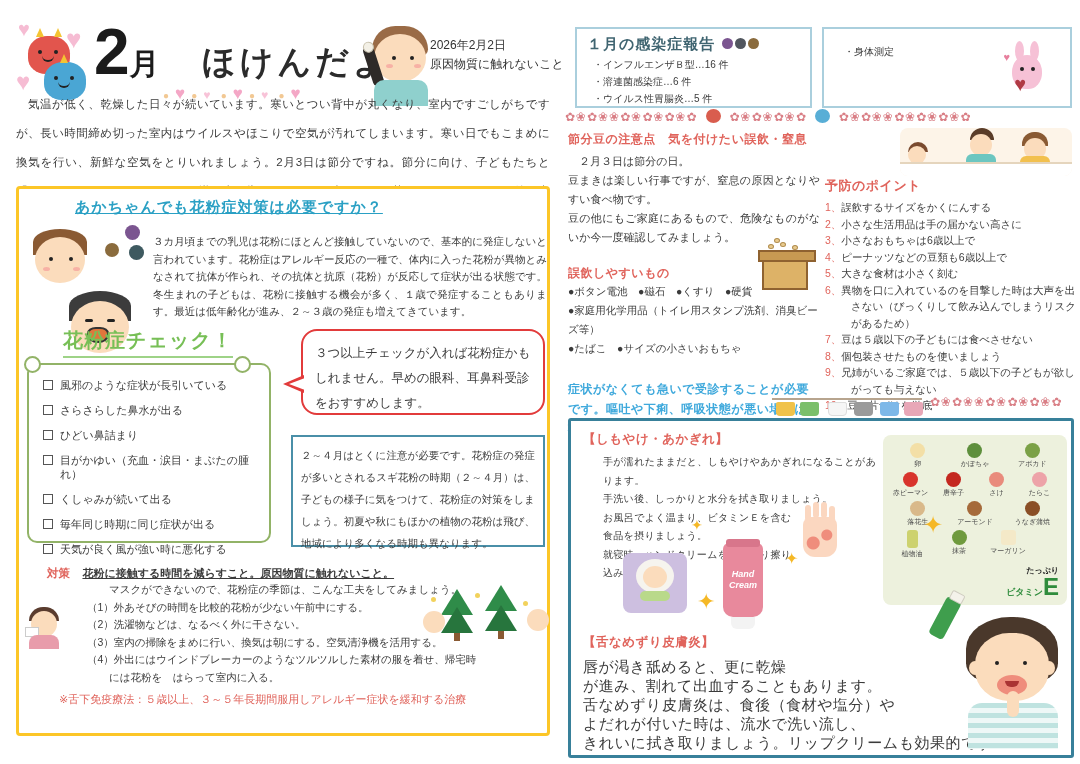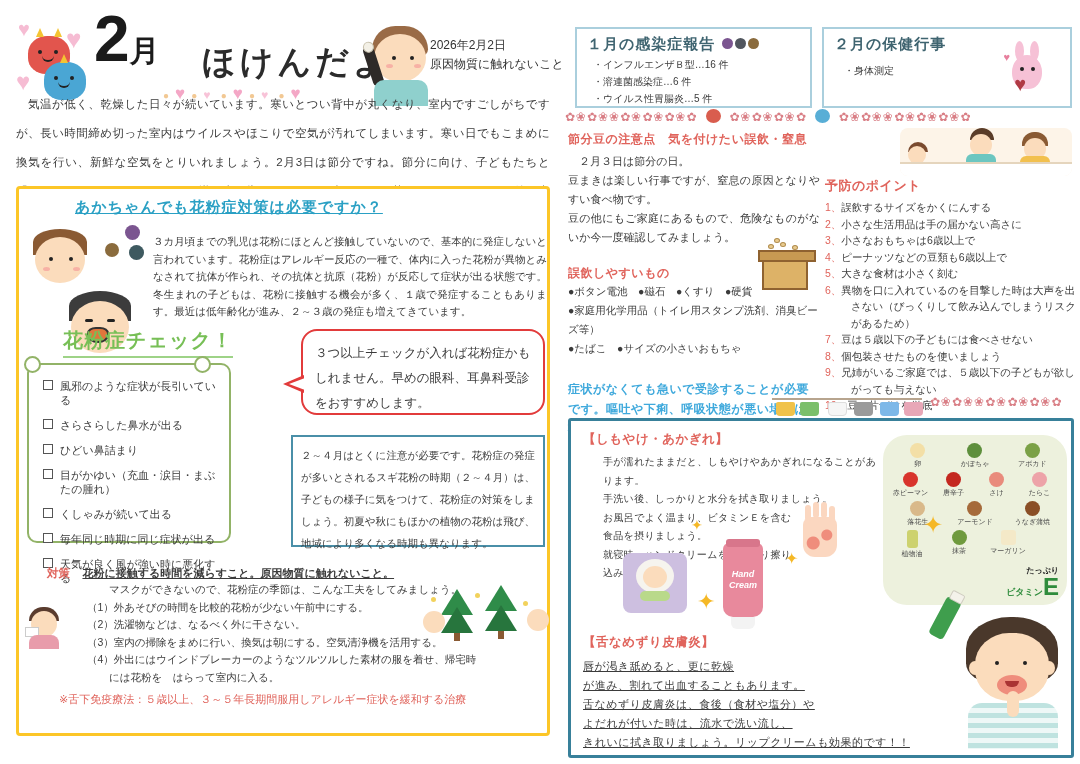--- a/index.html
+++ b/index.html
@@ -107,22 +107,22 @@
   .fam-hair { position:absolute; border-radius:12px 12px 0 0; }
   .fam-body { position:absolute; border-radius:6px 6px 0 0; }
   .fam-table { position:absolute; background:#fff; border-top:2px solid #e5d5bd; width:100%; height:14px; bottom:0; }
   .clothesline { position:absolute; border-top:2px solid #b7a48e; }
   .cloth { position:absolute; top:2px; width:19px; height:14px; border-radius:2px 2px 4px 4px; }
 
   
   .care-box { border:3px solid #38809a; border-radius:3px; background:#fff; }
   .care-title { color:#e0645c; font-weight:bold; font-size:12.5px; letter-spacing:0.5px; }
   .care-line { font-size:10px; line-height:18.5px; letter-spacing:0.3px;margin-left:20px; }
-  .lip-line { font-size:11px; line-height:19px; letter-spacing:0.5px;text-decoration:underline; }
-  .vitamin-card { background:#edf1dd; border-radius:24px; padding:8px 6px 4px; }
+  .lip-line { font-size:15px; line-height:19px; letter-spacing:0.5px; }
+  .vitamin-card { background:#edf1dd; border-radius:8px; padding:8px 6px 4px; }
   .food-row { display:flex; justify-content:space-around; margin-bottom:3px; }
   .food { display:flex; flex-direction:column; align-items:center; width:52px; }
   .food-icon { width:15px; height:15px; border-radius:50%; margin-bottom:1px; }
   .food-label { font-size:7px; color:#4a4a4a; white-space:nowrap; }
   .vita-badge { position:absolute; right:8px; bottom:6px; text-align:right; line-height:1; }
   .vita-top { font-size:8px; font-weight:bold; color:#222; }
   .vita-mid { font-size:9px; font-weight:bold; color:#2f8c3c; }
   .vita-e { font-size:24px; font-weight:bold; color:#2f8c3c; }
   .sparkle { position:absolute; color:#f5b826; }
   .handcream { position:absolute; width:40px; height:74px; background:#e8899c; border-radius:6px 6px 10px 10px; }
@@ -165,21 +165,21 @@
         <span class="oni-smile"></span>
     </div>
     <div class="oni-face oni-blue" style="left:26px; top:40px;">
       <span class="horn" style="left:16px;"></span>
       <span class="oni-eye" style="left:10px;"></span>
         <span class="oni-eye" style="left:26px;"></span>
         <span class="oni-smile"></span>
     </div>
   </div>
 
-  <div class="abs" style="left:94px; top:7px;">
+  <div class="abs" style="left:94px; top:20px;">
     <span class="month-num">2</span><span class="month-unit">月</span>
   </div>
 
   <div class="abs page-title" style="left:202px; top:40px;">ほけんだより</div>
 
   <div class="abs hearts-row" style="left:160px; top:84px;">
     <span class="dot-g">●</span><span class="heart-g">♥</span><span class="dot-g">●</span><span class="heart-g small">♥</span>
     <span class="dot-g">●</span><span class="heart-g">♥</span><span class="dot-g">●</span><span class="heart-g small">♥</span>
     <span class="dot-g">●</span><span class="heart-g">♥</span>
   </div>
@@ -204,21 +204,20 @@
     <h2 style="display:inline-block;">１月の感染症報告</h2>
     <span><span class="germ g1"></span><span class="germ g2"></span><span class="germ g3"></span></span>
     <div style="margin-top:2px; padding-left:6px;">
       <div class="line">・インフルエンザＢ型…16 件</div>
       <div class="line">・溶連菌感染症…6 件</div>
       <div class="line">・ウイルス性胃腸炎…5 件</div>
     </div>
   </div>
 
   <div class="abs info-box" style="left:822px; top:27px; width:250px; height:81px;">
-    <h2>２月の保健行事</h2>
     <div class="line" style="margin-top:8px; padding-left:10px;">・身体測定</div>
     <div class="bunny" style="right:28px; top:26px;">
       <span class="eye" style="left:8px; top:12px;"></span>
         <span class="eye" style="left:19px; top:12px;"></span>
     </div>
     <span class="bunny-heart" style="right:44px; top:44px;">♥</span>
     <span class="bunny-heart" style="right:60px; top:22px; font-size:11px; color:#e77f9d;">♥</span>
   </div>
 
   <div class="abs" style="left:565px; top:107px; width:515px;">
@@ -254,21 +253,21 @@
       <div class="kid-face" style="left:2px; top:10px; width:58px; height:52px;"></div>
       <span class="eye" style="left:16px; top:28px; width:8px; height:3px; border-radius:2px;"></span>
       <span class="eye" style="left:38px; top:28px; width:8px; height:3px; border-radius:2px;"></span>
       <div class="cry-mouth" style="left:18px; top:36px;"></div>
     </div>
 
     <div class="abs pollen-body" style="left:134px; top:44px; width:394px;">３カ月頃までの乳児は花粉にほとんど接触していないので、基本的に発症しないと言われています。花粉症はアレルギー反応の一種で、体内に入った花粉が異物とみなされて抗体が作られ、その抗体と抗原（花粉）が反応して症状が出る状態です。冬生まれの子どもは、花粉に接触する機会が多く、１歳で発症することもあります。最近は低年齢化が進み、２～３歳の発症も増えてきています。</div>
 
     <div class="abs check-title" style="left:44px; top:138px;">花粉症チェック！</div>
 
-    <div class="abs scroll-box" style="left:8px; top:174px; width:204px; height:180px;">
+    <div class="abs scroll-box" style="left:8px; top:174px; width:244px; height:180px;font-family:Liberation Mono, monospace;">
       <div class="chk-item">
           <span class="cbx"></span>
           <span>風邪のような症状が長引いている</span>
         </div>
       <div class="chk-item">
           <span class="cbx"></span>
           <span>さらさらした鼻水が出る</span>
         </div>
       <div class="chk-item">
           <span class="cbx"></span>

